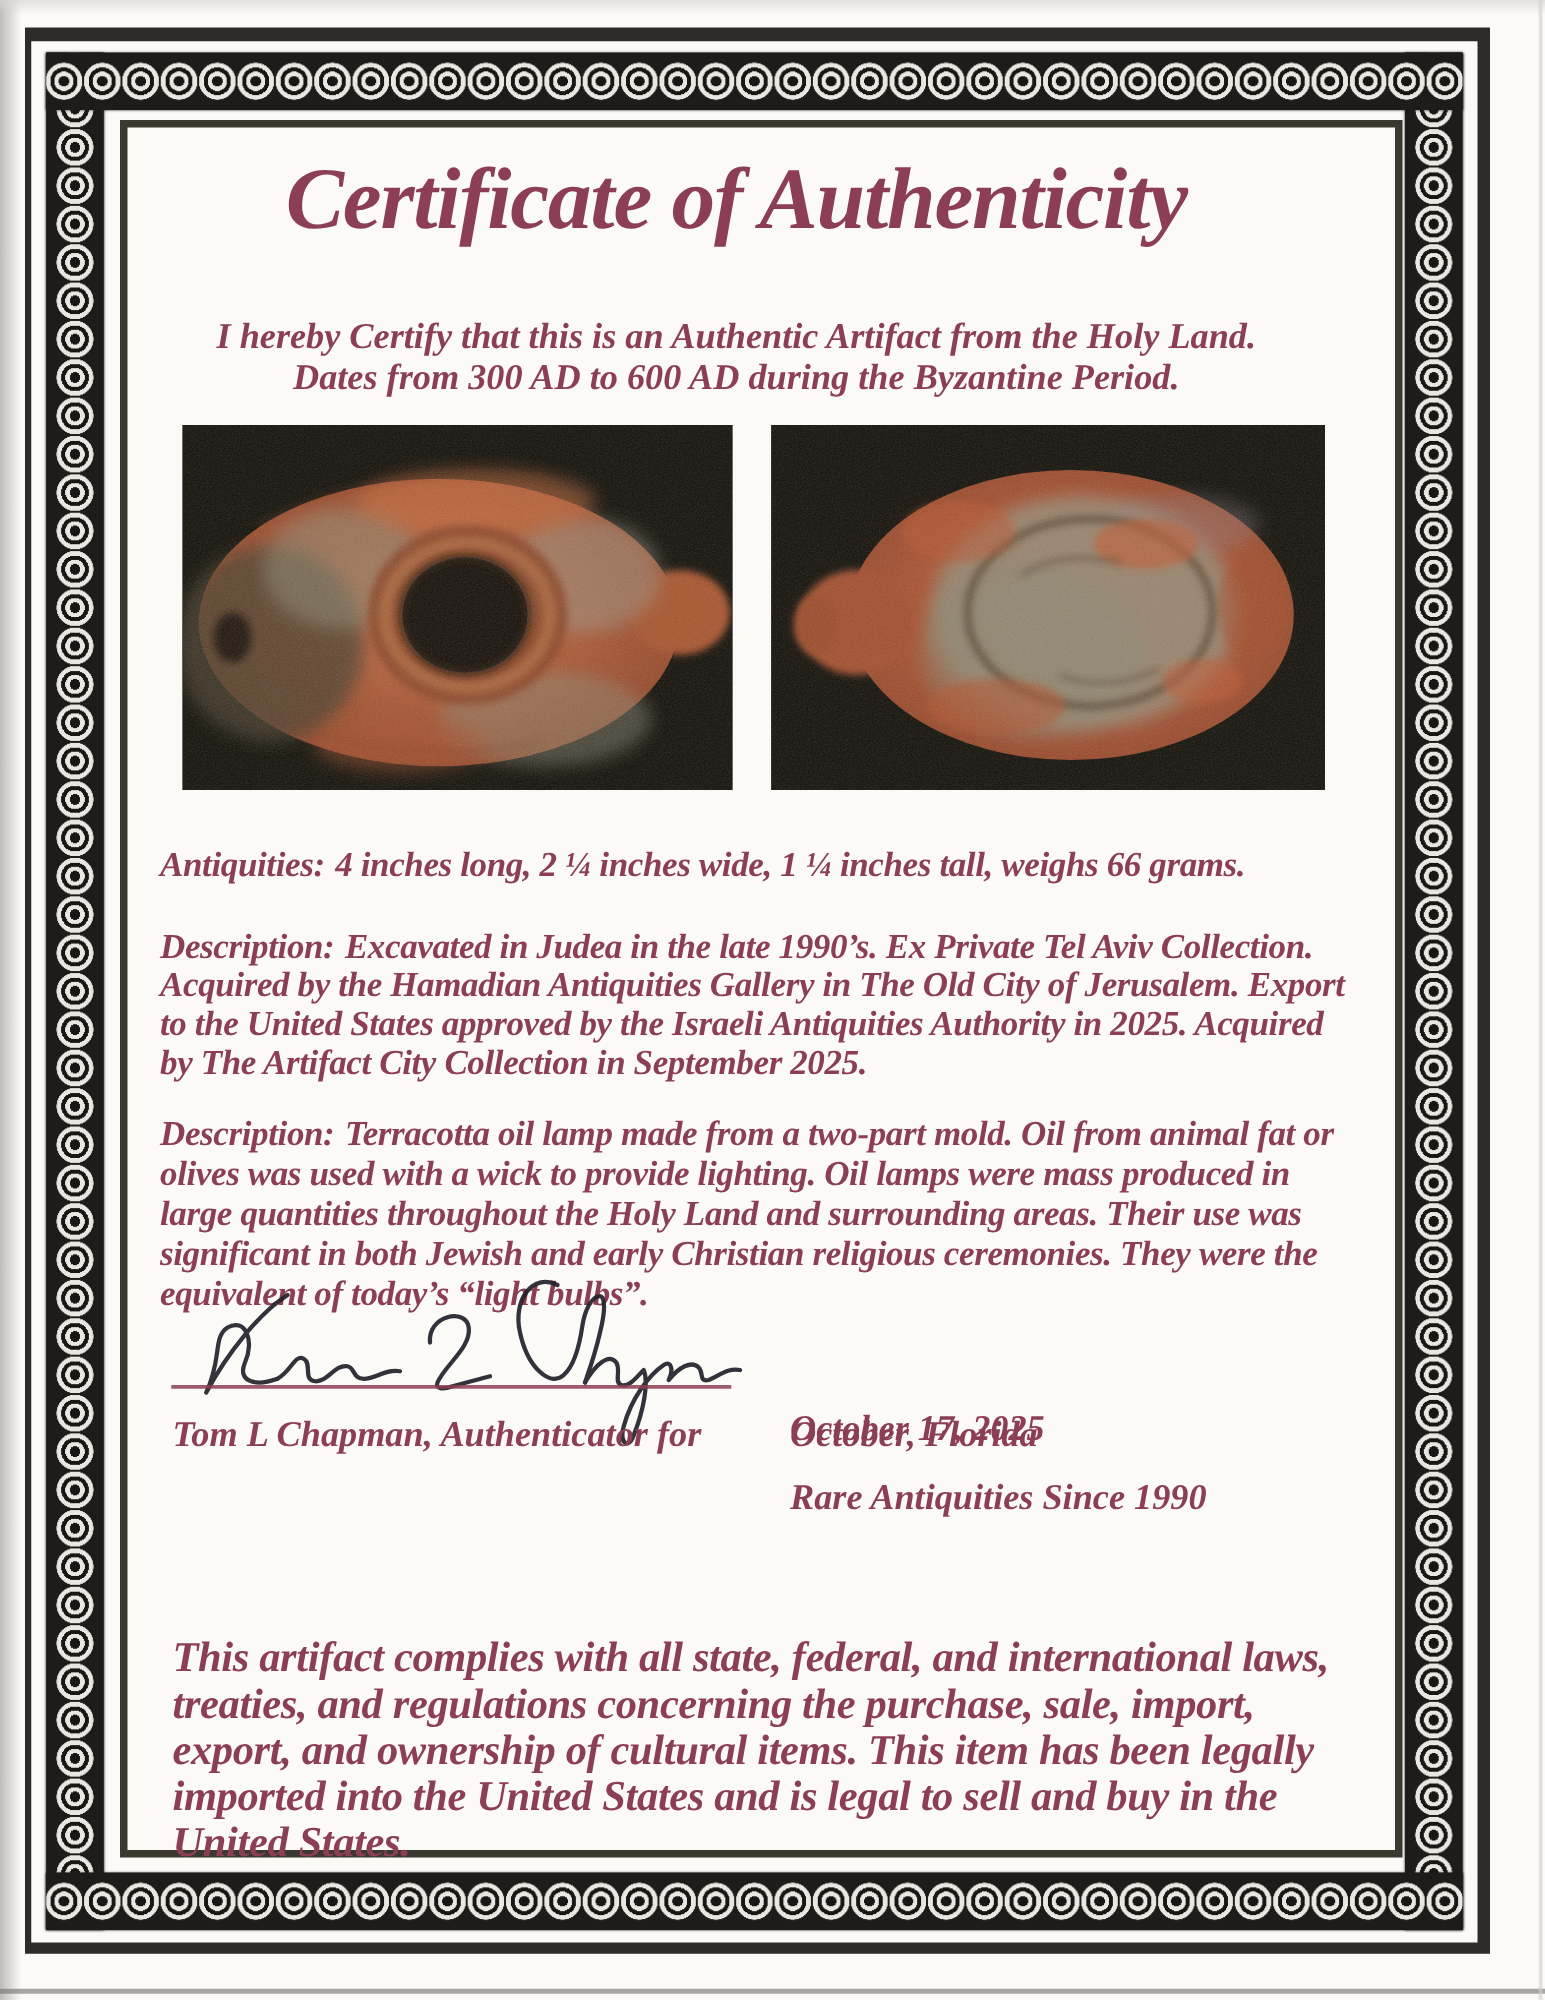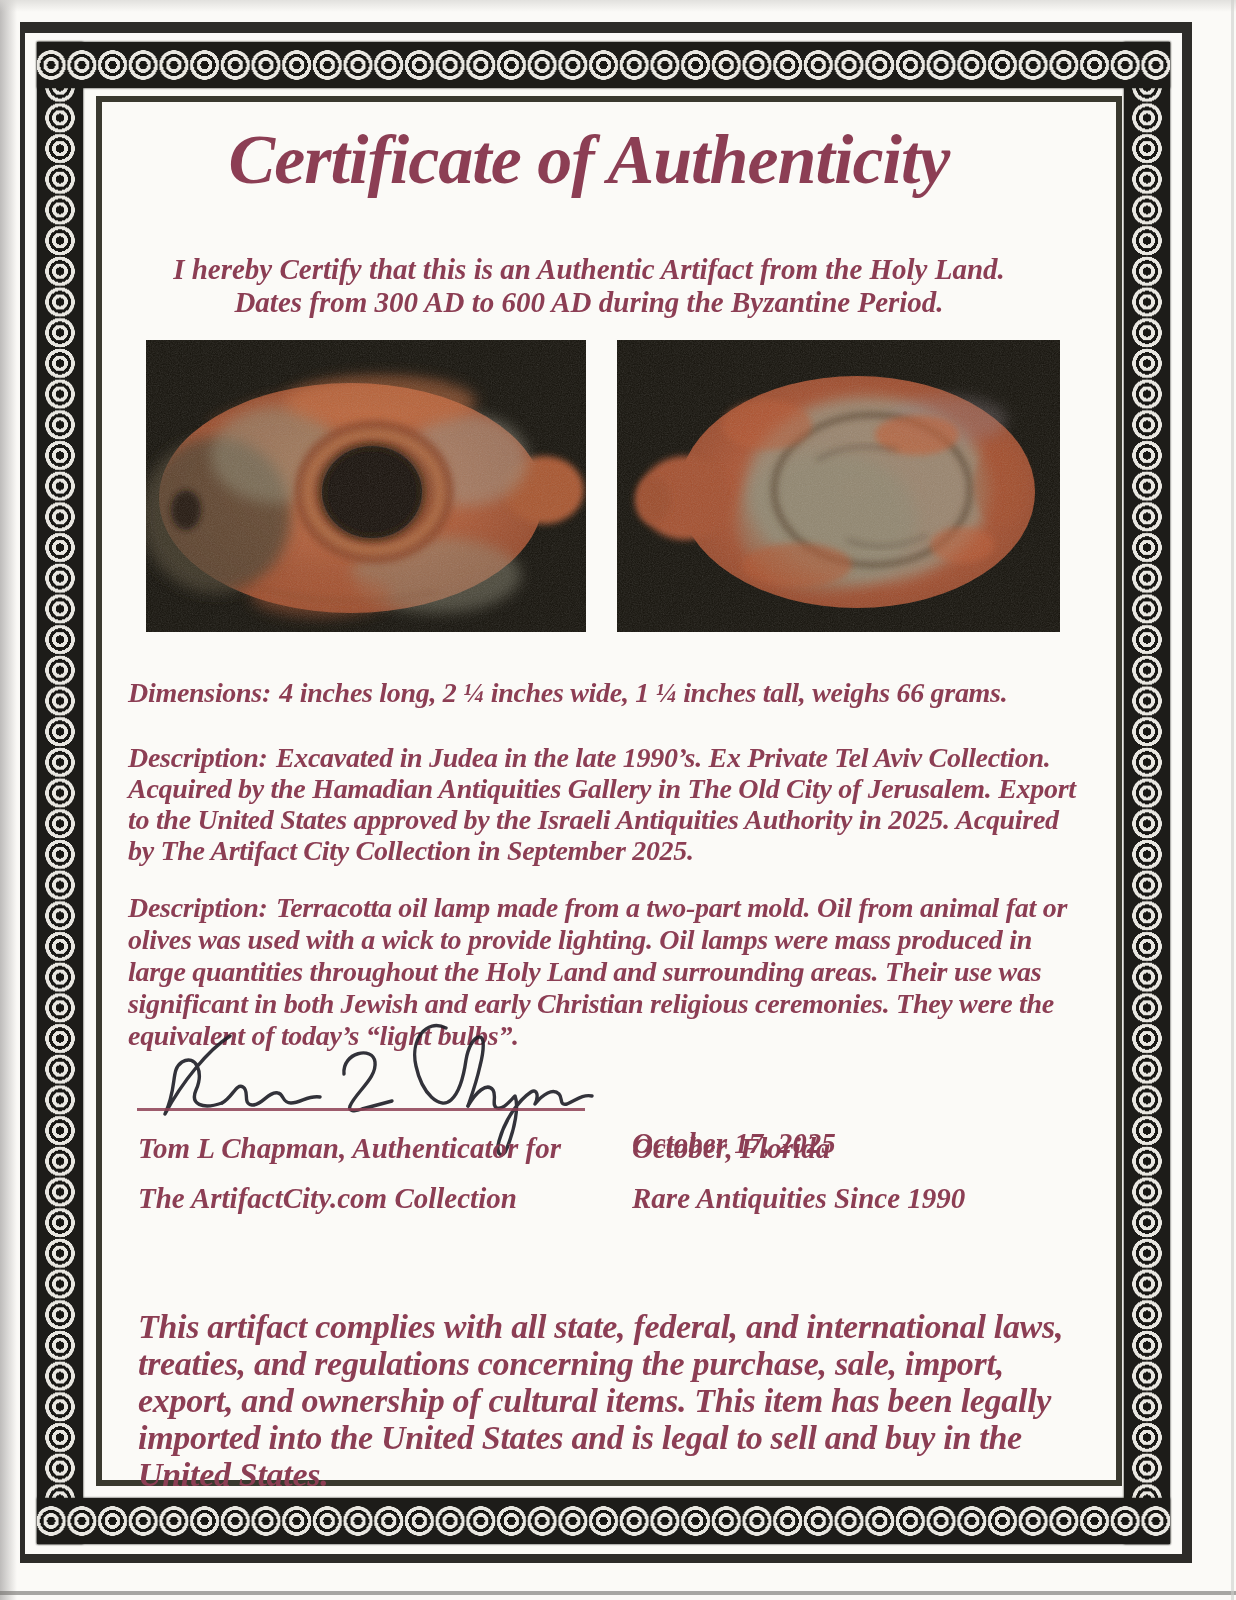--- a/index.html
+++ b/index.html
@@ -158,38 +158,37 @@
       <ellipse cx="180" cy="225" rx="55" ry="22" fill="#b2552e" opacity=".6" filter="url(#softB2)"></ellipse>
       <ellipse cx="345" cy="205" rx="32" ry="18" fill="#bb5c35" opacity=".6" filter="url(#softB2)"></ellipse>
       <ellipse cx="150" cy="85" rx="45" ry="25" fill="#b85831" opacity=".55" filter="url(#softB2)"></ellipse>
       <ellipse cx="385" cy="145" rx="28" ry="42" fill="#a34d2c" opacity=".5" filter="url(#softB2)"></ellipse>
       <path d="M200 120 Q230 100 280 110" stroke="#3c2c1d" stroke-width="3" fill="none" opacity=".5" filter="url(#softB2)"></path>
       <path d="M230 200 Q270 215 310 195" stroke="#3c2c1d" stroke-width="3" fill="none" opacity=".45" filter="url(#softB2)"></path>
       <rect width="443" height="292" filter="url(#grainR)" opacity=".2"></rect>
     </svg>
   </div>
 
-  <p class="txt para dims"><strong>Dimensions:</strong><span class="sec-text">4 inches long, 2 ¼ inches wide, 1 ¼ inches tall, weighs 66 grams.</span></p>
+  <p class="txt para dims"><strong>Antiquities:</strong><span class="sec-text">4 inches long, 2 ¼ inches wide, 1 ¼ inches tall, weighs 66 grams.</span></p>
 
   <p class="txt para prov"><strong>Description:</strong><span class="sec-text">Excavated in Judea in the late 1990’s. Ex Private Tel Aviv Collection. Acquired by the Hamadian Antiquities Gallery in The Old City of Jerusalem. Export to the United States approved by the Israeli Antiquities Authority in 2025. Acquired by The Artifact City Collection in September 2025.</span></p>
 
   <p class="txt para desc"><strong>Description:</strong><span class="sec-text">Terracotta oil lamp made from a two-part mold. Oil from animal fat or olives was used with a wick to provide lighting. Oil lamps were mass produced in large quantities throughout the Holy Land and surrounding areas. Their use was significant in both Jewish and early Christian religious ceremonies. They were the equivalent of today’s “light bulbs”.</span></p>
 
   <svg class="sig-svg" viewBox="0 0 480 160" role="img" aria-label="Tom L Chapman">
     <g stroke="#22222a" stroke-width="3.4" fill="none" stroke-linecap="round" stroke-linejoin="round" opacity=".92">
       <path d="M100 26 C78 40 52 72 35 104 C48 76 40 60 52 52 C66 44 74 62 66 80 C60 94 72 100 92 93"></path>
       <path d="M92 93 C103 87 106 73 113 77 C120 81 112 94 122 95 C132 96 138 81 148 83 C154 84 152 93 161 93 C171 93 178 85 190 87"></path>
       <path d="M214 64 C212 42 243 36 245 52 C247 68 226 82 220 96 C218 101 224 102 232 99 L262 91"></path>
       <path d="M316 18 C296 8 280 30 286 56 C292 84 310 100 321 90 C330 82 334 64 336 50 C338 38 343 28 349 27 C355 26 354 40 350 56 C346 74 340 90 338 96"></path>
       <path d="M338 96 C346 82 357 72 363 80 C367 86 361 96 367 98 C373 100 379 92 385 86 C389 96 385 118 377 138 C373 150 365 145 369 131 C375 109 389 90 401 82 C407 78 409 86 405 94 C413 84 423 78 429 84 C433 88 429 96 437 94 C445 91 452 84 462 86"></path>
     </g>
   </svg>
   <div class="sig-line"></div>
 
   <div class="txt nowrap sig-date">October 17, 2025</div>
   <div class="txt nowrap sig-auth">Tom L Chapman, Authenticator for</div>
   <div class="txt nowrap sig-loc">October, Florida</div>
-  <div class="txt nowrap sig-coll">The ArtifactCity.com Collection</div>
   <div class="txt nowrap sig-tag">Rare Antiquities Since 1990</div>
 
   <p class="txt para legal">This artifact complies with all state, federal, and international laws, treaties, and regulations concerning the purchase, sale, import, export, and ownership of cultural items. This item has been legally imported into the United States and is legal to sell and buy in the United States.</p>
 
 </div>
 
 </body></html>

